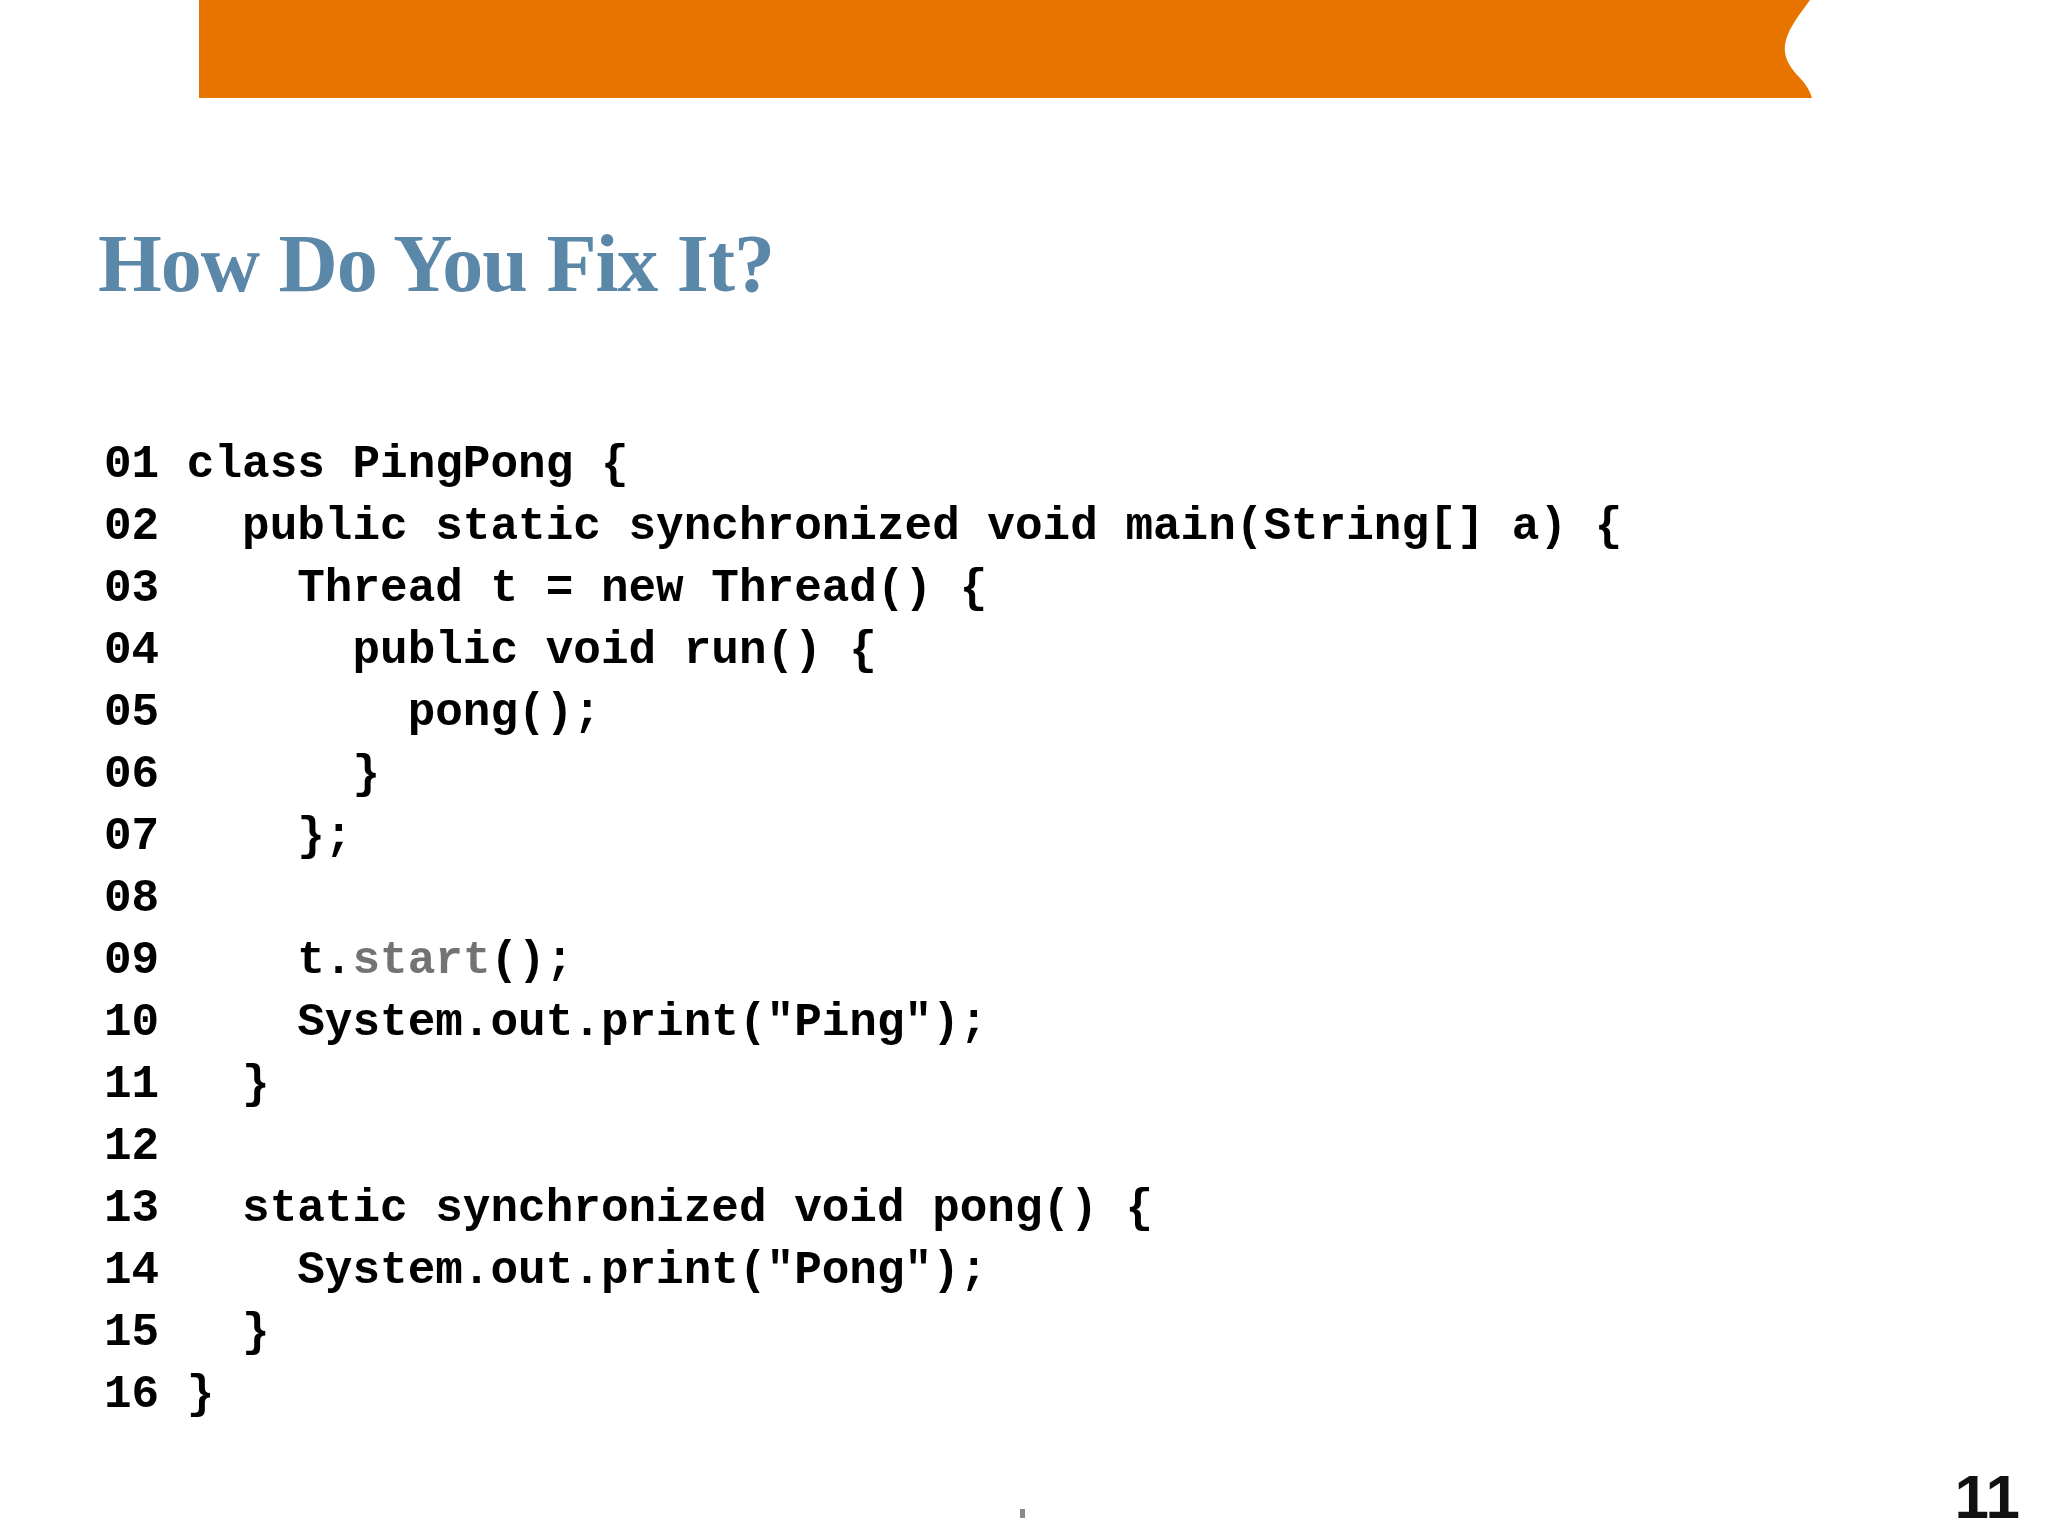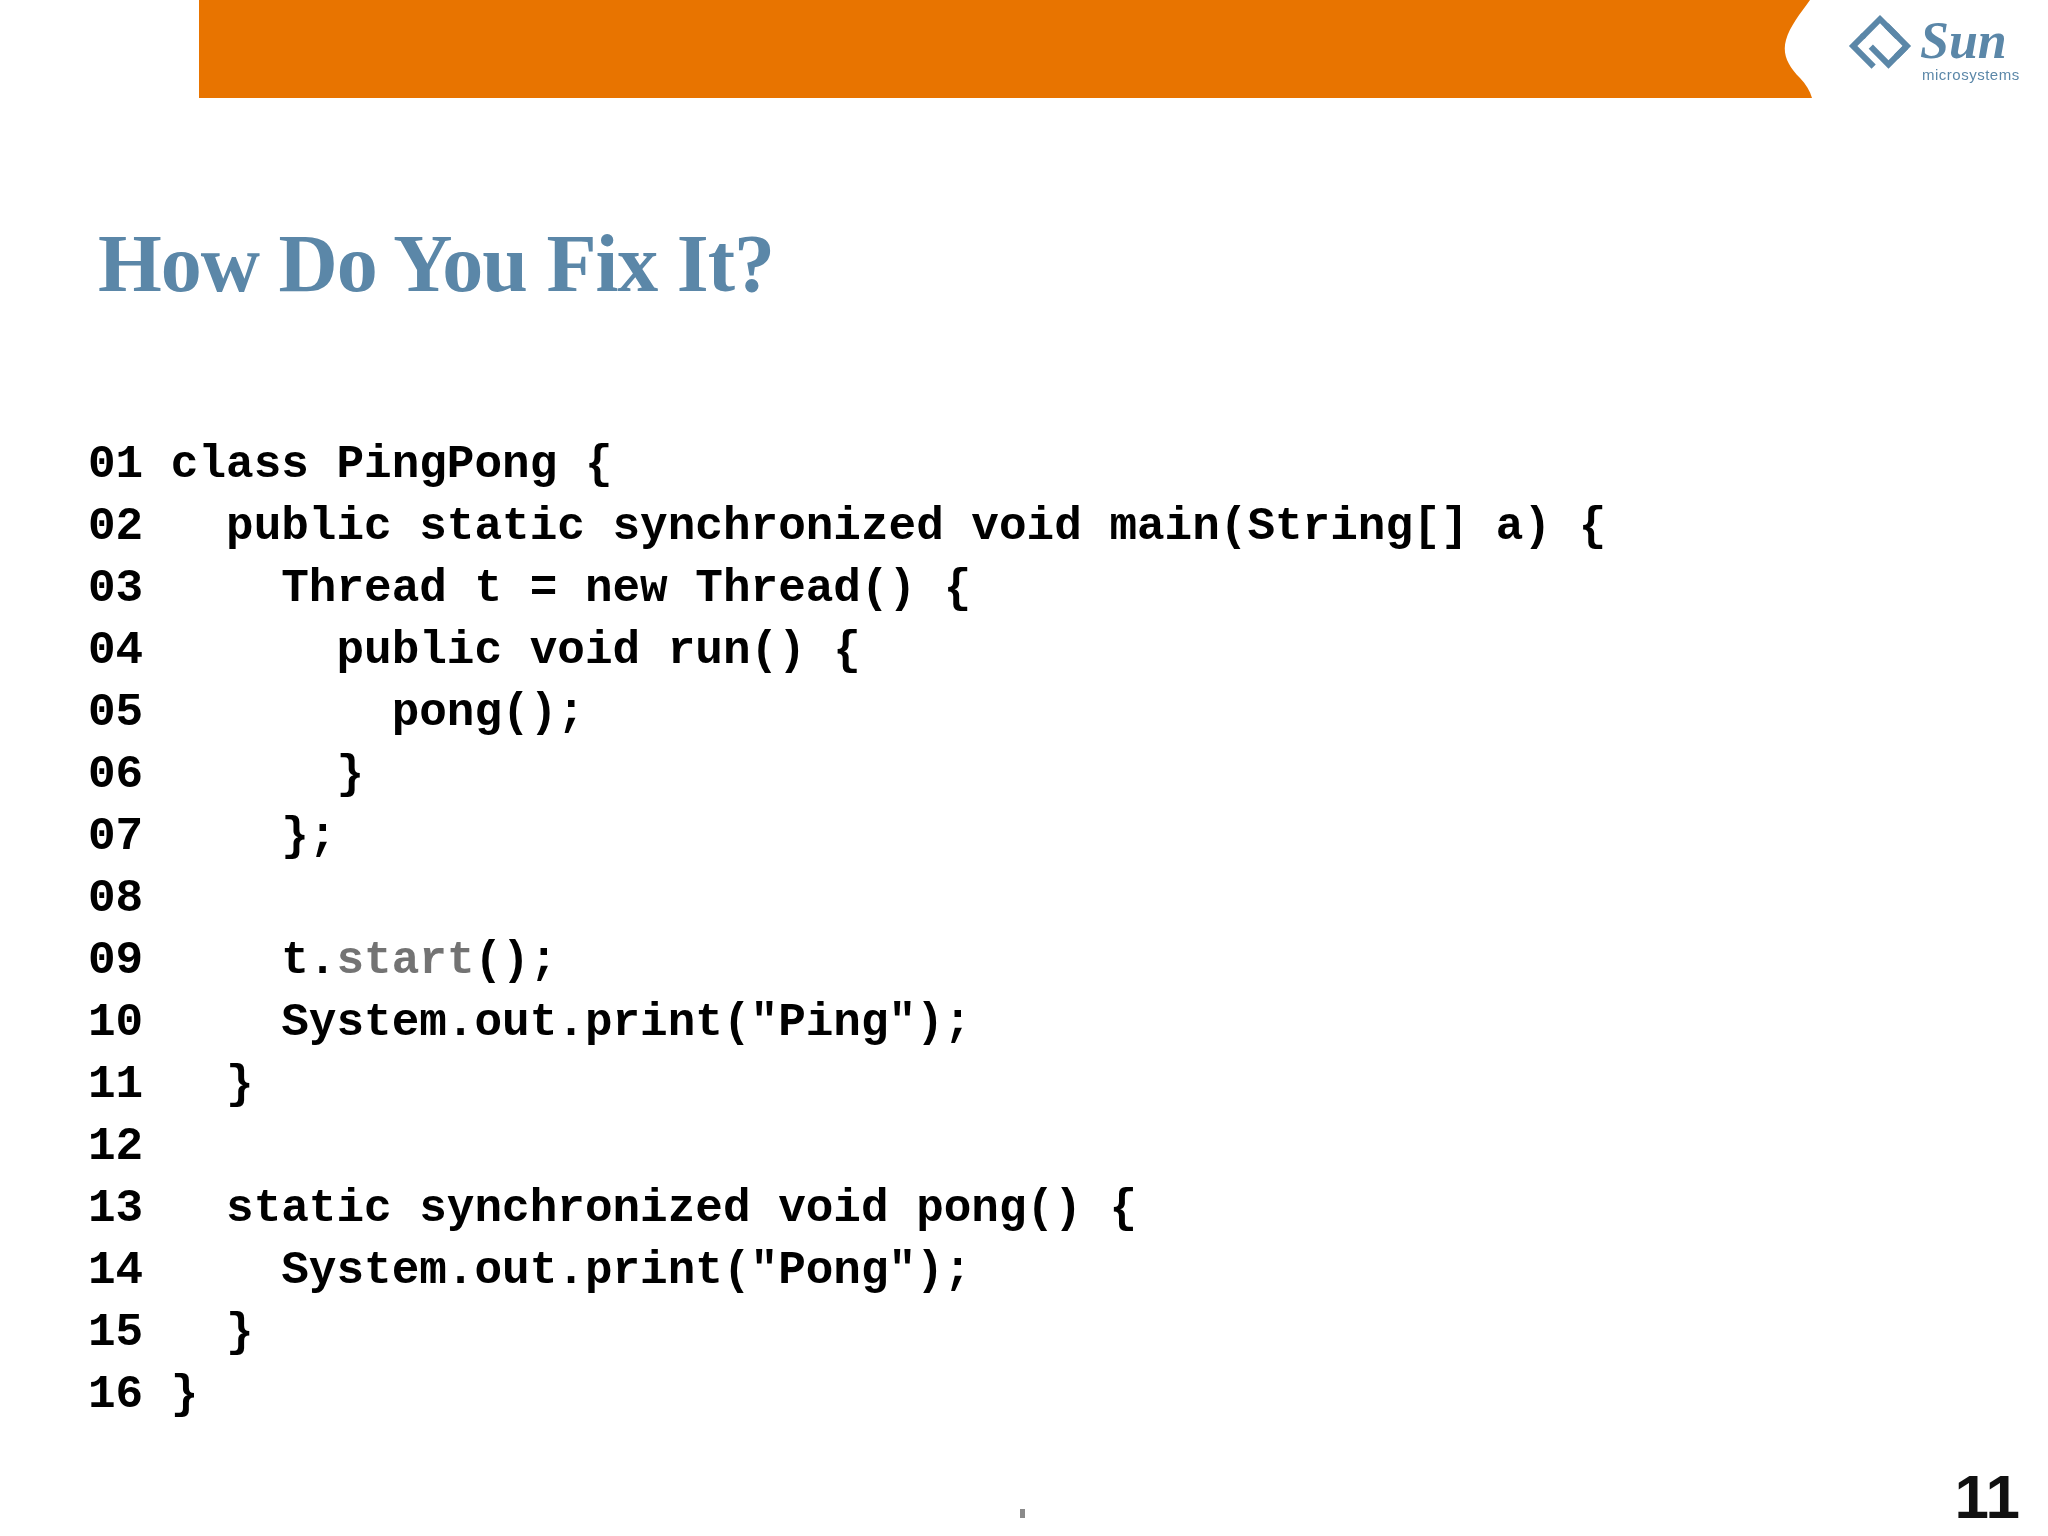--- a/index.html
+++ b/index.html
@@ -66,20 +66,21 @@
     font-weight: bold;
     font-size: 46px;
     line-height: 62px;
     color: #000000;
     white-space: pre;
     letter-spacing: 0px;
   }
   .code-line {
     white-space: pre;
     height: 62px;
+    margin-left: 16px;
   }
   .ln {
     color: #000000;
   }
   .tok-hl {
     color: #737373;
   }
 
   
   .page-number {
@@ -110,34 +111,20 @@
     <svg class="banner-svg" viewBox="0 0 2048 110" preserveAspectRatio="none">
       <path d="M199,0
                L1810,0
                C1800,14 1790,26 1786,40
                C1782,54 1788,66 1800,78
                C1806,84 1810,91 1812,98
                L199,98 Z" fill="#E87400"></path>
     </svg>
   </div>
 
-  <div class="logo">
-    <svg width="180" height="86" viewBox="0 0 180 86">
-      <g fill="none" stroke="#5b87a8" stroke-width="4.2">
-        <g transform="translate(34,38) rotate(45)">
-          <path d="M-22,-22 L6,-22 L6,-16 L-16,-16 L-16,6 L-22,6 Z" fill="#5b87a8" stroke="none"></path>
-          <path d="M-10,-22 L22,-22 L22,-4 L16,-4 L16,-16 L-10,-16 Z" fill="#5b87a8" stroke="none"></path>
-          <path d="M22,10 L-6,10 L-6,4 L16,4 L16,-18 L22,-18 Z" fill="#5b87a8" stroke="none"></path>
-          <path d="M10,22 L-22,22 L-22,4 L-16,4 L-16,16 L10,16 Z" fill="#5b87a8" stroke="none"></path>
-        </g>
-      </g>
-      <text x="74" y="50" font-family="Liberation Serif, serif" font-style="italic" font-weight="bold" font-size="52" fill="#5b87a8">Sun</text>
-      <text x="76" y="72" font-family="Liberation Sans, sans-serif" font-size="15" letter-spacing="0.5" fill="#5b87a8">microsystems</text>
-    </svg>
-  </div>
 
   <h1 class="slide-title">How Do You Fix It?</h1>
 
   <pre class="code-block" id="code-block"><div class="code-line"><span class="ln">01 </span><span>class PingPong {</span></div><div class="code-line"><span class="ln">02 </span><span>  public static synchronized void main(String[] a) {</span></div><div class="code-line"><span class="ln">03 </span><span>    Thread t = new Thread() {</span></div><div class="code-line"><span class="ln">04 </span><span>      public void run() {</span></div><div class="code-line"><span class="ln">05 </span><span>        pong();</span></div><div class="code-line"><span class="ln">06 </span><span>      }</span></div><div class="code-line"><span class="ln">07 </span><span>    };</span></div><div class="code-line"><span class="ln">08 </span><span></span></div><div class="code-line"><span class="ln">09 </span><span>    t.</span><span class="tok-hl">start</span><span>();</span></div><div class="code-line"><span class="ln">10 </span><span>    System.out.print("Ping");</span></div><div class="code-line"><span class="ln">11 </span><span>  }</span></div><div class="code-line"><span class="ln">12 </span><span></span></div><div class="code-line"><span class="ln">13 </span><span>  static synchronized void pong() {</span></div><div class="code-line"><span class="ln">14 </span><span>    System.out.print("Pong");</span></div><div class="code-line"><span class="ln">15 </span><span>  }</span></div><div class="code-line"><span class="ln">16 </span><span>}</span></div></pre>
 
   <div class="footer-mark"></div>
   <div class="page-number">11</div>
 
 </div>
 

